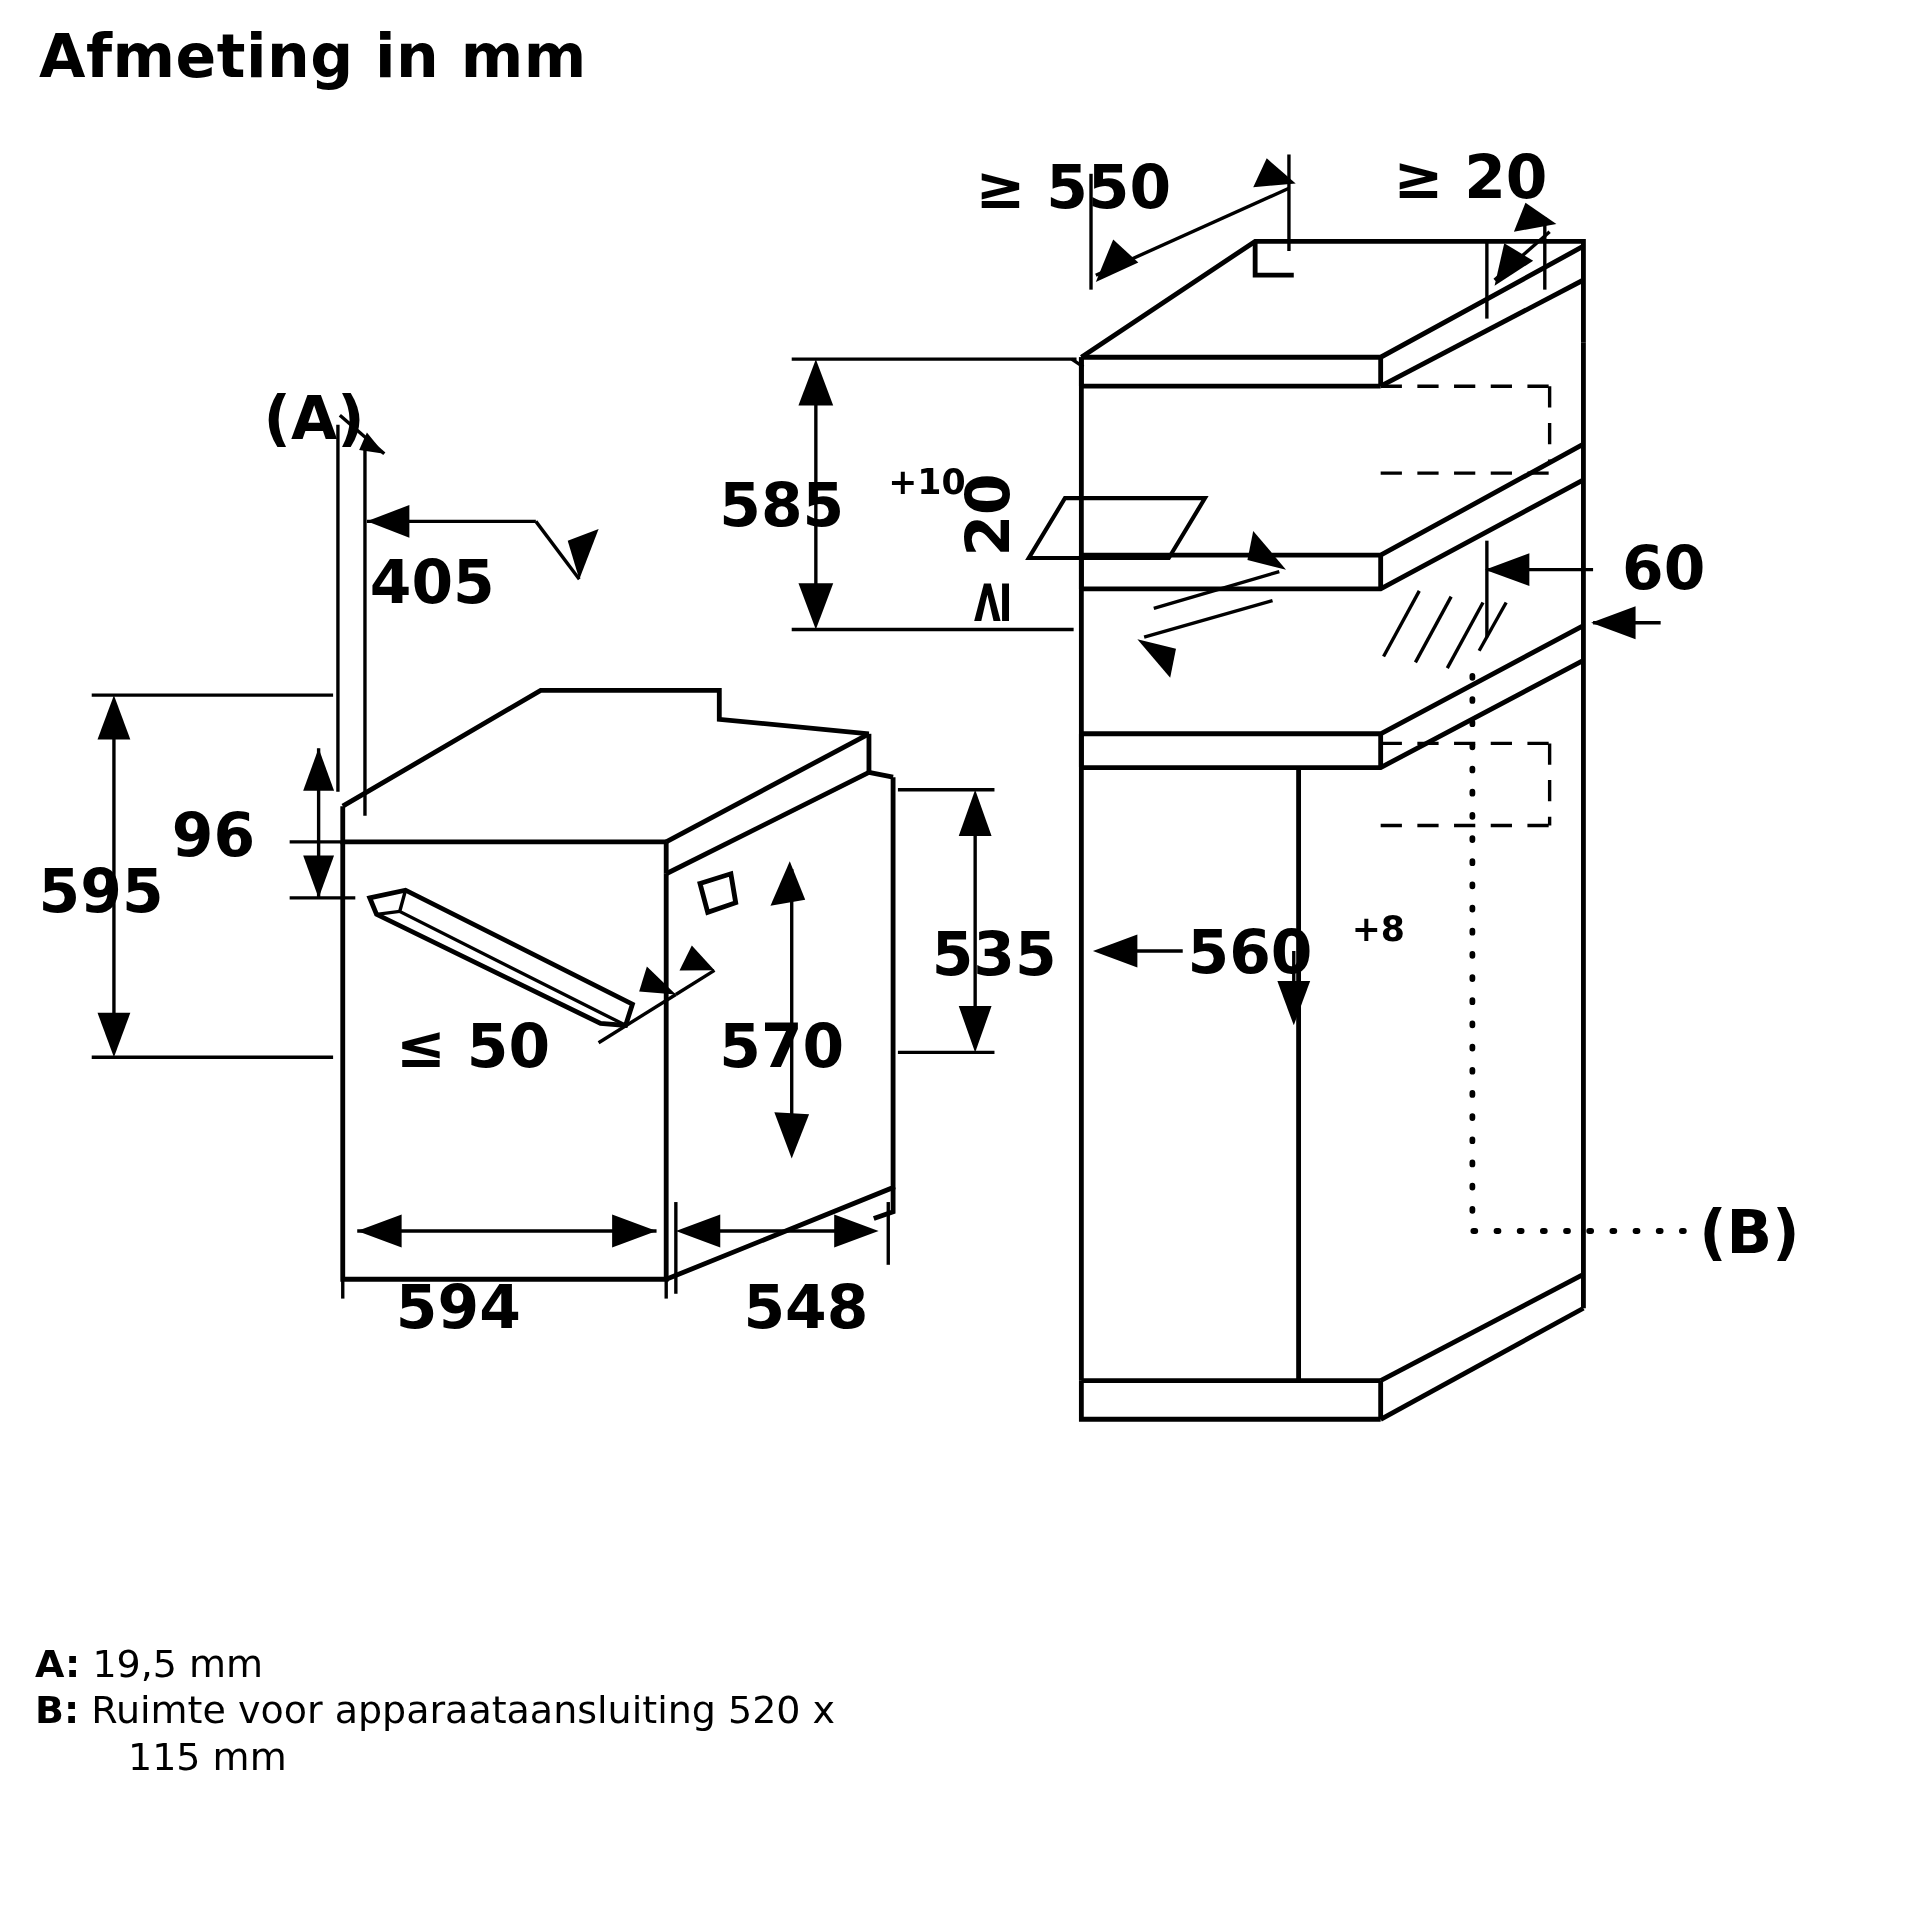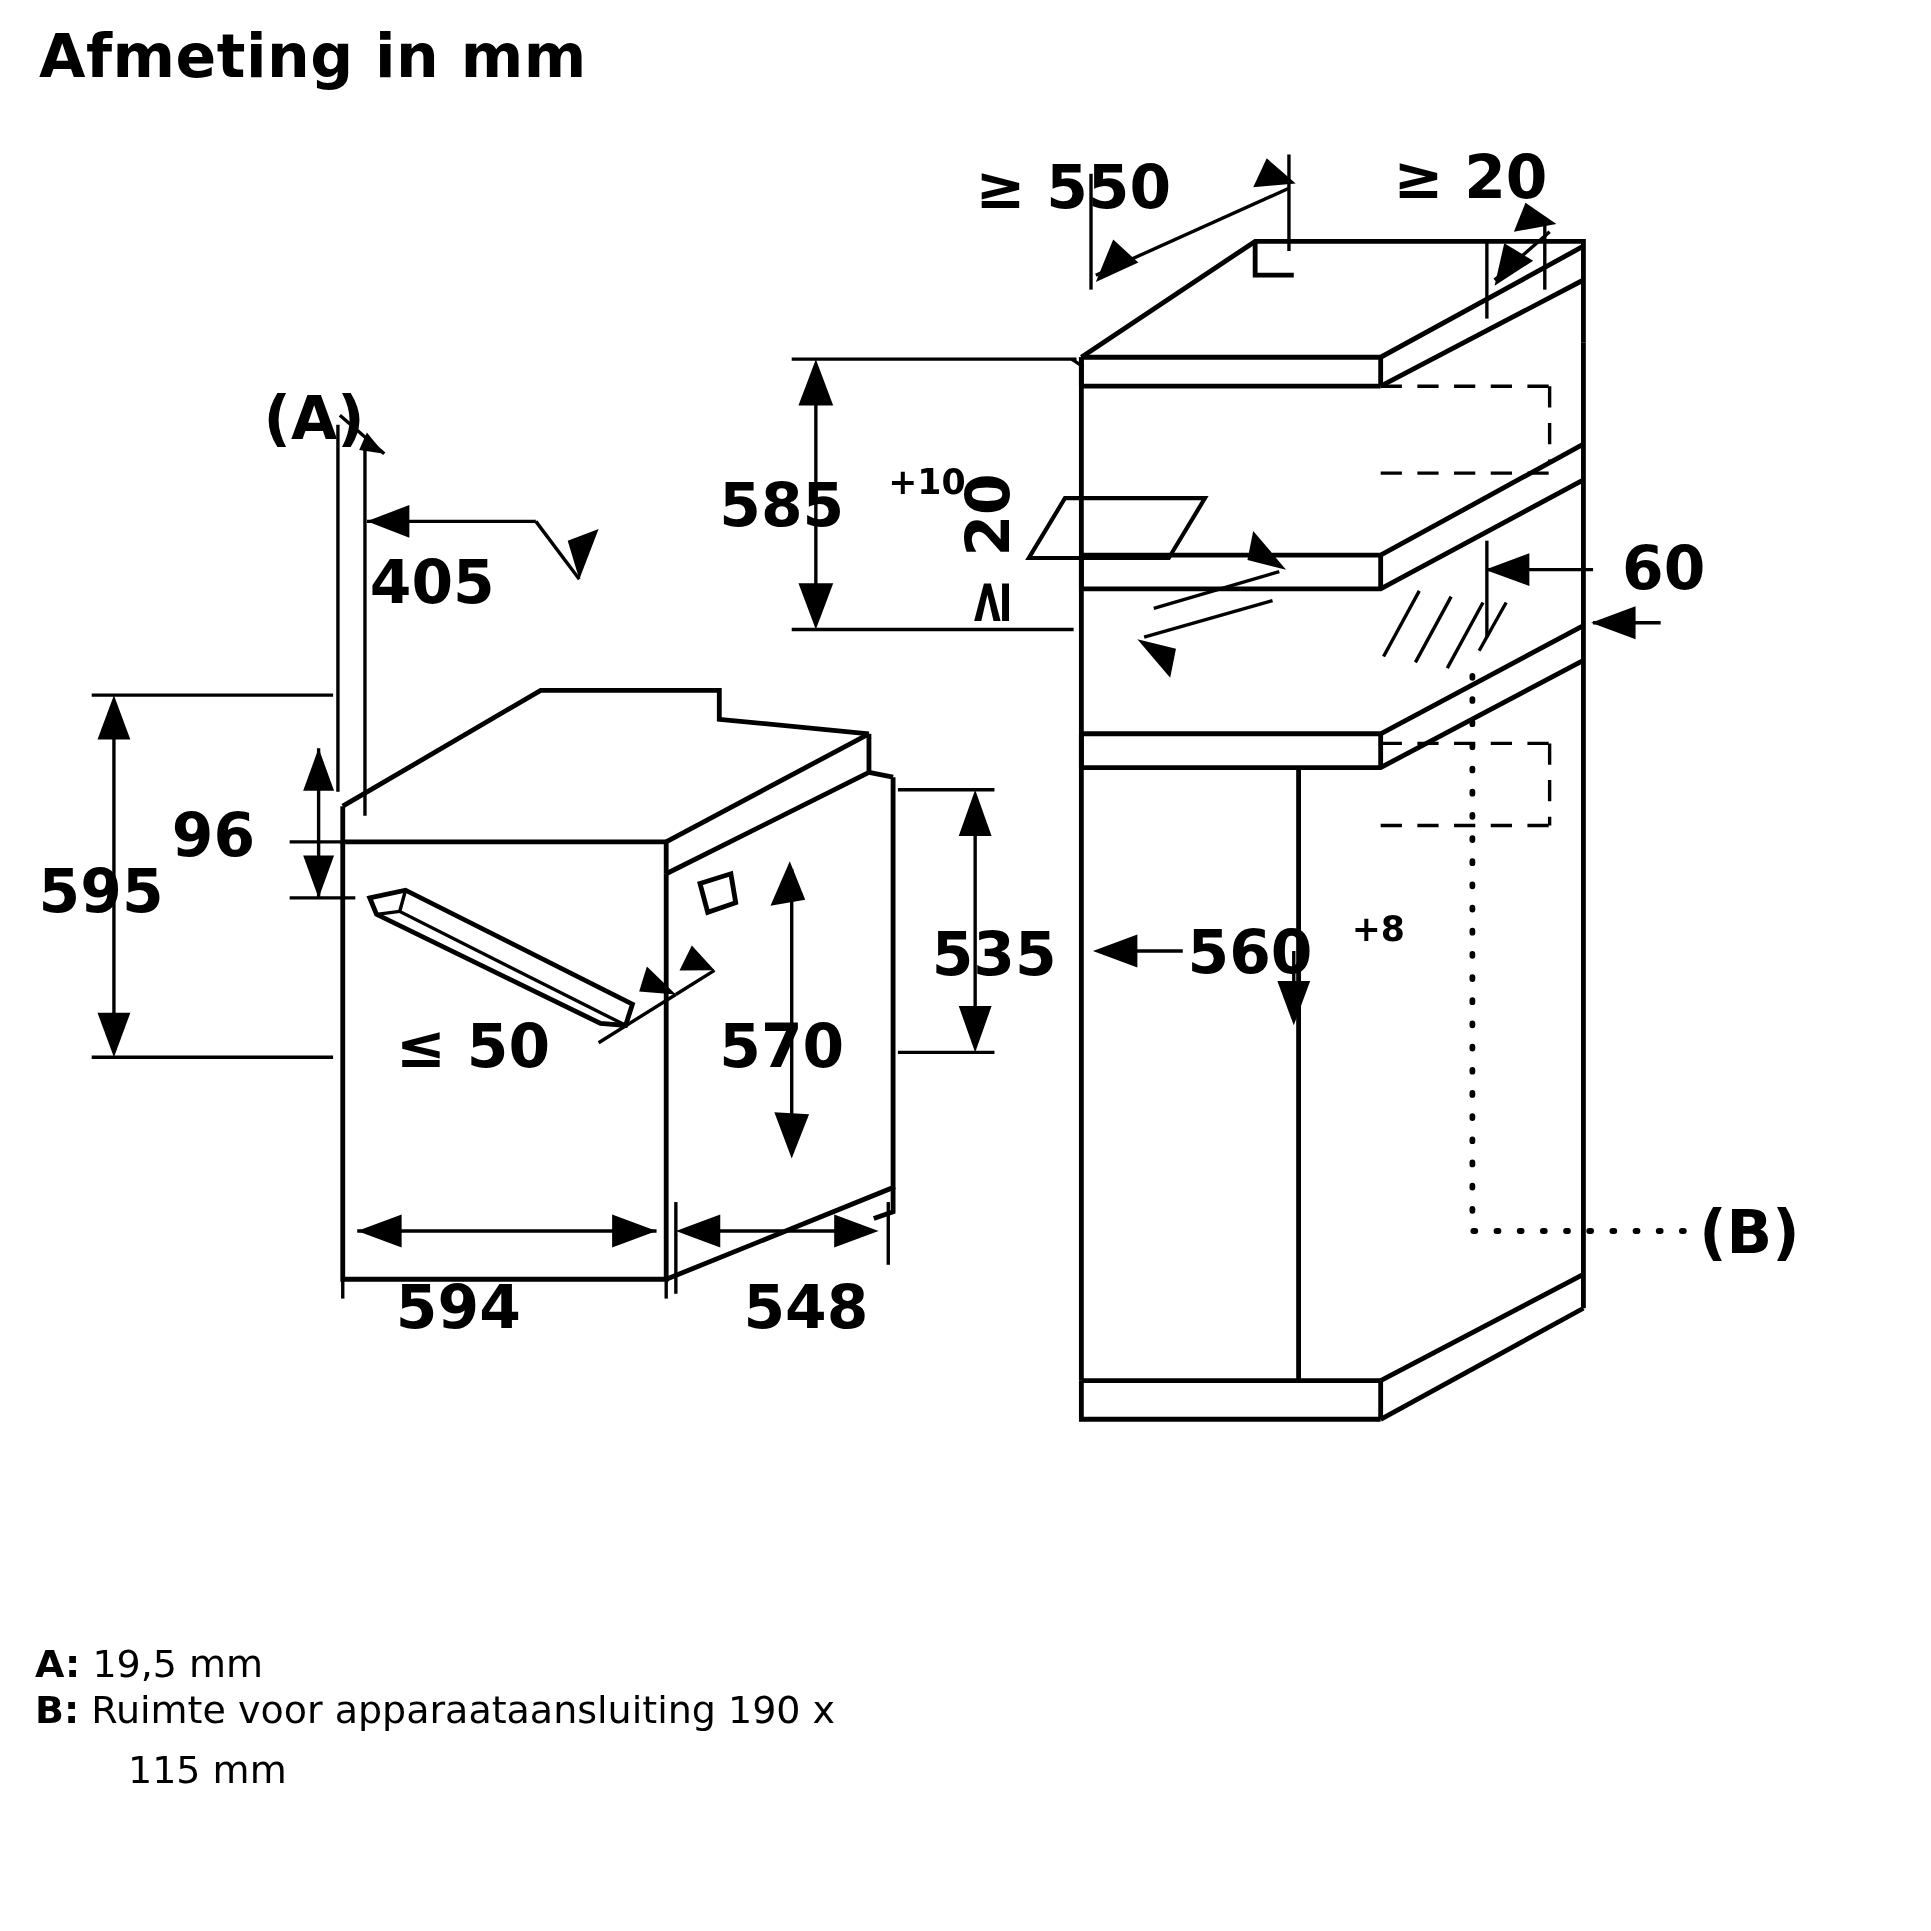--- a/index.html
+++ b/index.html
@@ -39,21 +39,20 @@
   .legend .row {
     display: block;
     white-space: pre-wrap;
   }
   .legend b {
     font-weight: 700;
   }
   .legend .indent {
     display: block;
     padding-left: 93px;
-    margin-top: 13px;
   }
   svg.diagram {
     position: absolute;
     left: 0;
     top: 0;
     width: 1931px;
     height: 1931px;
   }
   text.dim {
     font-family: "DejaVu Sans", "Liberation Sans", sans-serif;
@@ -327,18 +326,18 @@
     </g>
 
     <g>
       <text class="lbl" x="1760" y="1298">(B)</text>
     </g>
 
   </svg>
 
   <div class="legend">
     <span class="row"><b>A:</b> <span>19,5 mm</span></span>
-    <span class="row"><b>B:</b> <span>Ruimte voor apparaataansluiting 190 x</span></span>
+    <span class="row"><b>B:</b> <span>Ruimte voor apparaataansluiting 520 x</span></span>
     <span class="indent">115 mm</span>
   </div>
 
 </div>
 
 
 </body></html>

